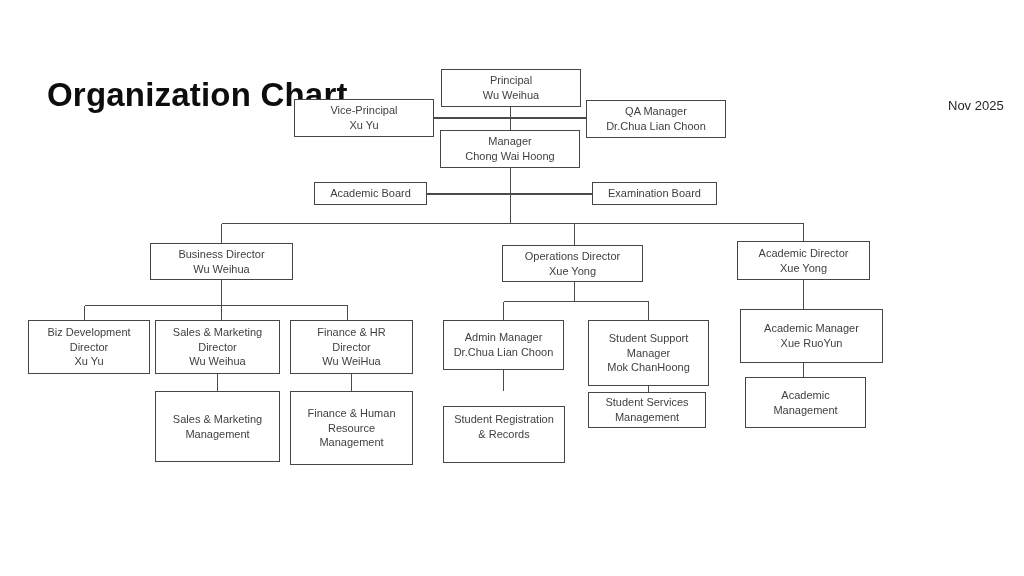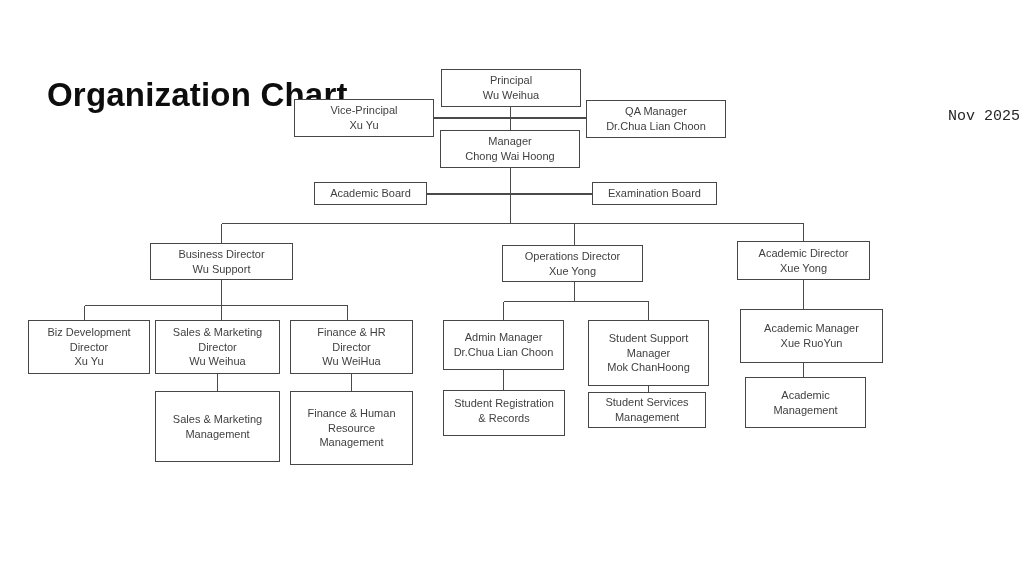--- a/index.html
+++ b/index.html
@@ -21,25 +21,24 @@
     top: 76px;
     font-size: 33px;
     font-weight: 700;
     color: #0d0d0d;
     letter-spacing: 0.2px;
     white-space: nowrap;
   }
   .slide-date {
     position: absolute;
     left: 948px;
-    top: 108px;
-    font-size: 15px;
+    top: 98px;
+    font-size: 13px;
     color: #262626;
     white-space: nowrap;
-    font-family: Liberation Mono, monospace;
   }
   svg.connectors {
     position: absolute;
     left: 0; top: 0;
     width: 1024px;
     height: 576px;
     pointer-events: none;
   }
   .node {
     position: absolute;
@@ -122,21 +121,21 @@
   <div class="node" style="left:592px; top:182px; width:125px; height:23px;">
     <span>Examination Board</span>
   </div>
 
   <div class="node" style="left:314px; top:182px; width:113px; height:23px;">
     <span>Academic Board</span>
   </div>
 
   <div class="node" style="left:150px; top:243px; width:143px; height:37px;">
     <span>Business Director
-Wu Support</span>
+Wu Weihua</span>
   </div>
 
   <div class="node" style="left:502px; top:245px; width:141px; height:37px;">
     <span>Operations Director
 Xue Yong</span>
   </div>
 
   <div class="node" style="left:737px; top:241px; width:133px; height:39px;">
     <span>Academic Director
 Xue Yong</span>
@@ -175,21 +174,21 @@
     <span>Sales &amp; Marketing
 Management</span>
   </div>
 
   <div class="node" style="left:290px; top:391px; width:123px; height:74px;">
     <span>Finance &amp; Human
 Resource
 Management</span>
   </div>
 
-  <div class="node top-align" style="left:443px; top:390px; width:122px; height:46px;">
+  <div class="node top-align" style="left:443px; top:406px; width:122px; height:57px;">
     <span>Student Registration
 &amp; Records</span>
   </div>
 
   <div class="node" style="left:588px; top:392px; width:118px; height:36px;">
     <span>Student Services
 Management</span>
   </div>
 
   <div class="node" style="left:740px; top:309px; width:143px; height:54px;">

